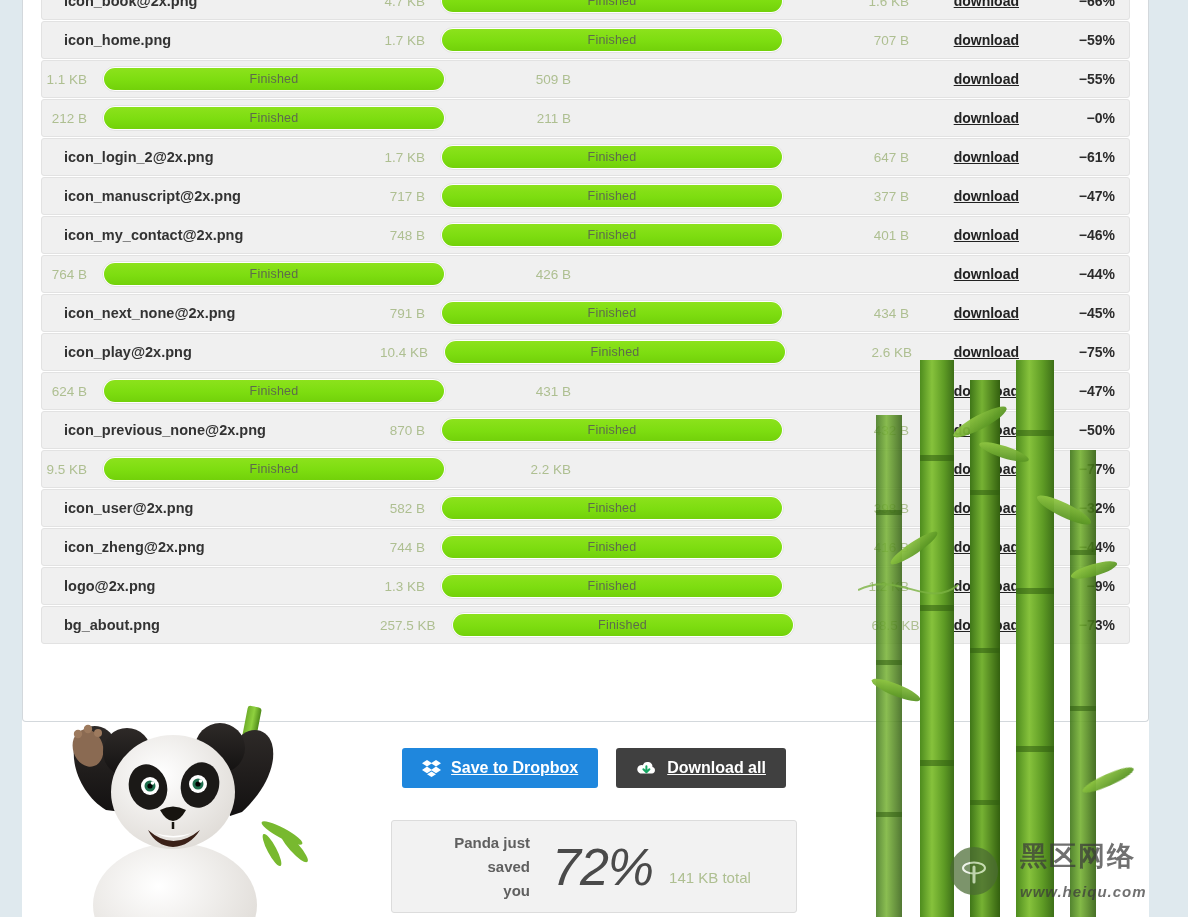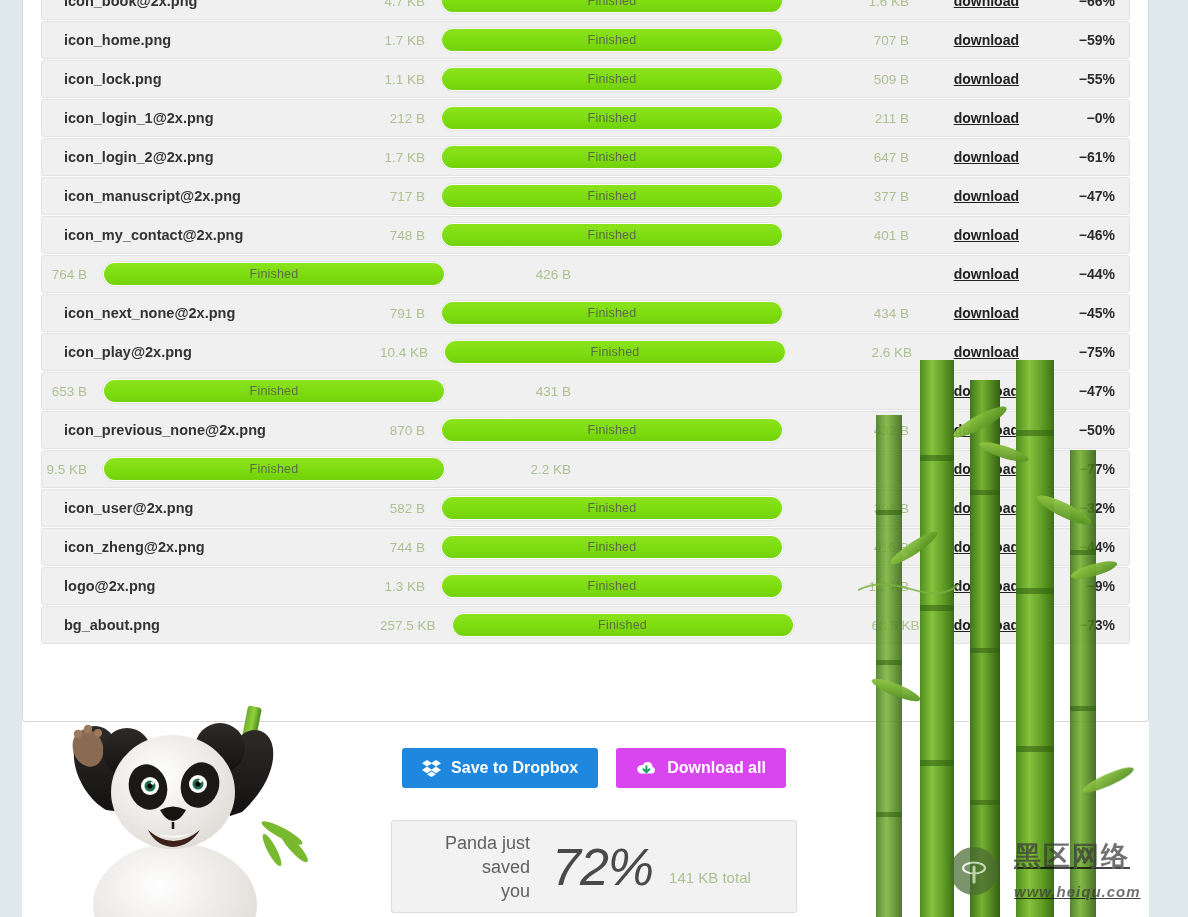--- a/index.html
+++ b/index.html
@@ -166,24 +166,25 @@
     gap: 10px;
     height: 40px;
     padding: 0 20px;
     border: none;
     border-radius: 3px;
     color: #ffffff;
     font-family: "Liberation Sans", sans-serif;
     font-size: 16px;
     font-weight: bold;
     cursor: pointer;
+    text-decoration: underline;
   }
 
   .btn-dropbox { background: #1f87dd; }
-  .btn-download { background: #d946ef; }
+  .btn-download { background: #404040; }
 
   .btn svg { display: block; }
 
   
   .summary {
     position: absolute;
     left: 391px;
     top: 820px;
     width: 406px;
     height: 93px;
@@ -192,23 +193,24 @@
     border-radius: 3px;
     display: flex;
     align-items: center;
     z-index: 5;
   }
 
   .sum-text {
     width: 138px;
     padding-left: 18px;
     text-align: right;
-    font-size: 18px;
+    font-size: 15px;
     line-height: 24px;
     color: #606060;
+    font-weight: bold;
   }
 
   .sum-pct {
     padding-left: 22px;
     font-size: 52px;
     line-height: 52px;
     color: #4a4a4a;
     letter-spacing: -1px;
     font-style: italic;
   }
@@ -242,23 +244,22 @@
   }
 
   
   .watermark {
     position: absolute;
     left: 950px;
     top: 842px;
     z-index: 6;
     display: flex;
     align-items: center;
-    gap: 16px;
+    gap: 22px;
     opacity: 0.72;
-    text-decoration: underline;
   }
 
   .wm-logo {
     width: 48px;
     height: 48px;
     border-radius: 50%;
     background: #4b6b33;
     display: flex;
     align-items: center;
     justify-content: center;
@@ -429,34 +430,32 @@
           <div class="bar-track">
             <div class="bar-fill" style="width: 100%;"></div>
             <div class="bar-label">Finished</div>
           </div>
         </div>
         <div class="c-comp">707 B</div>
         <div class="c-dl"><a>download</a></div>
         <div class="c-pct">−59%</div>
       </div>
       <div class="file-row">
-        <div class="c-name">icon_lock.png</div>
         <div class="c-orig">1.1 KB</div>
         <div class="c-bar">
           <div class="bar-track">
             <div class="bar-fill" style="width: 100%;"></div>
             <div class="bar-label">Finished</div>
           </div>
         </div>
         <div class="c-comp">509 B</div>
         <div class="c-dl"><a>download</a></div>
         <div class="c-pct">−55%</div>
       </div>
       <div class="file-row">
-        <div class="c-name">icon_login_1@2x.png</div>
         <div class="c-orig">212 B</div>
         <div class="c-bar">
           <div class="bar-track">
             <div class="bar-fill" style="width: 100%;"></div>
             <div class="bar-label">Finished</div>
           </div>
         </div>
         <div class="c-comp">211 B</div>
         <div class="c-dl"><a>download</a></div>
         <div class="c-pct">−0%</div>
@@ -532,21 +531,21 @@
           <div class="bar-track">
             <div class="bar-fill" style="width: 100%;"></div>
             <div class="bar-label">Finished</div>
           </div>
         </div>
         <div class="c-comp">2.6 KB</div>
         <div class="c-dl"><a>download</a></div>
         <div class="c-pct">−75%</div>
       </div>
       <div class="file-row">
-        <div class="c-orig">653 B</div>
+        <div class="c-orig">624 B</div>
         <div class="c-bar">
           <div class="bar-track">
             <div class="bar-fill" style="width: 100%;"></div>
             <div class="bar-label">Finished</div>
           </div>
         </div>
         <div class="c-comp">431 B</div>
         <div class="c-dl"><a>download</a></div>
         <div class="c-pct">−47%</div>
       </div>

